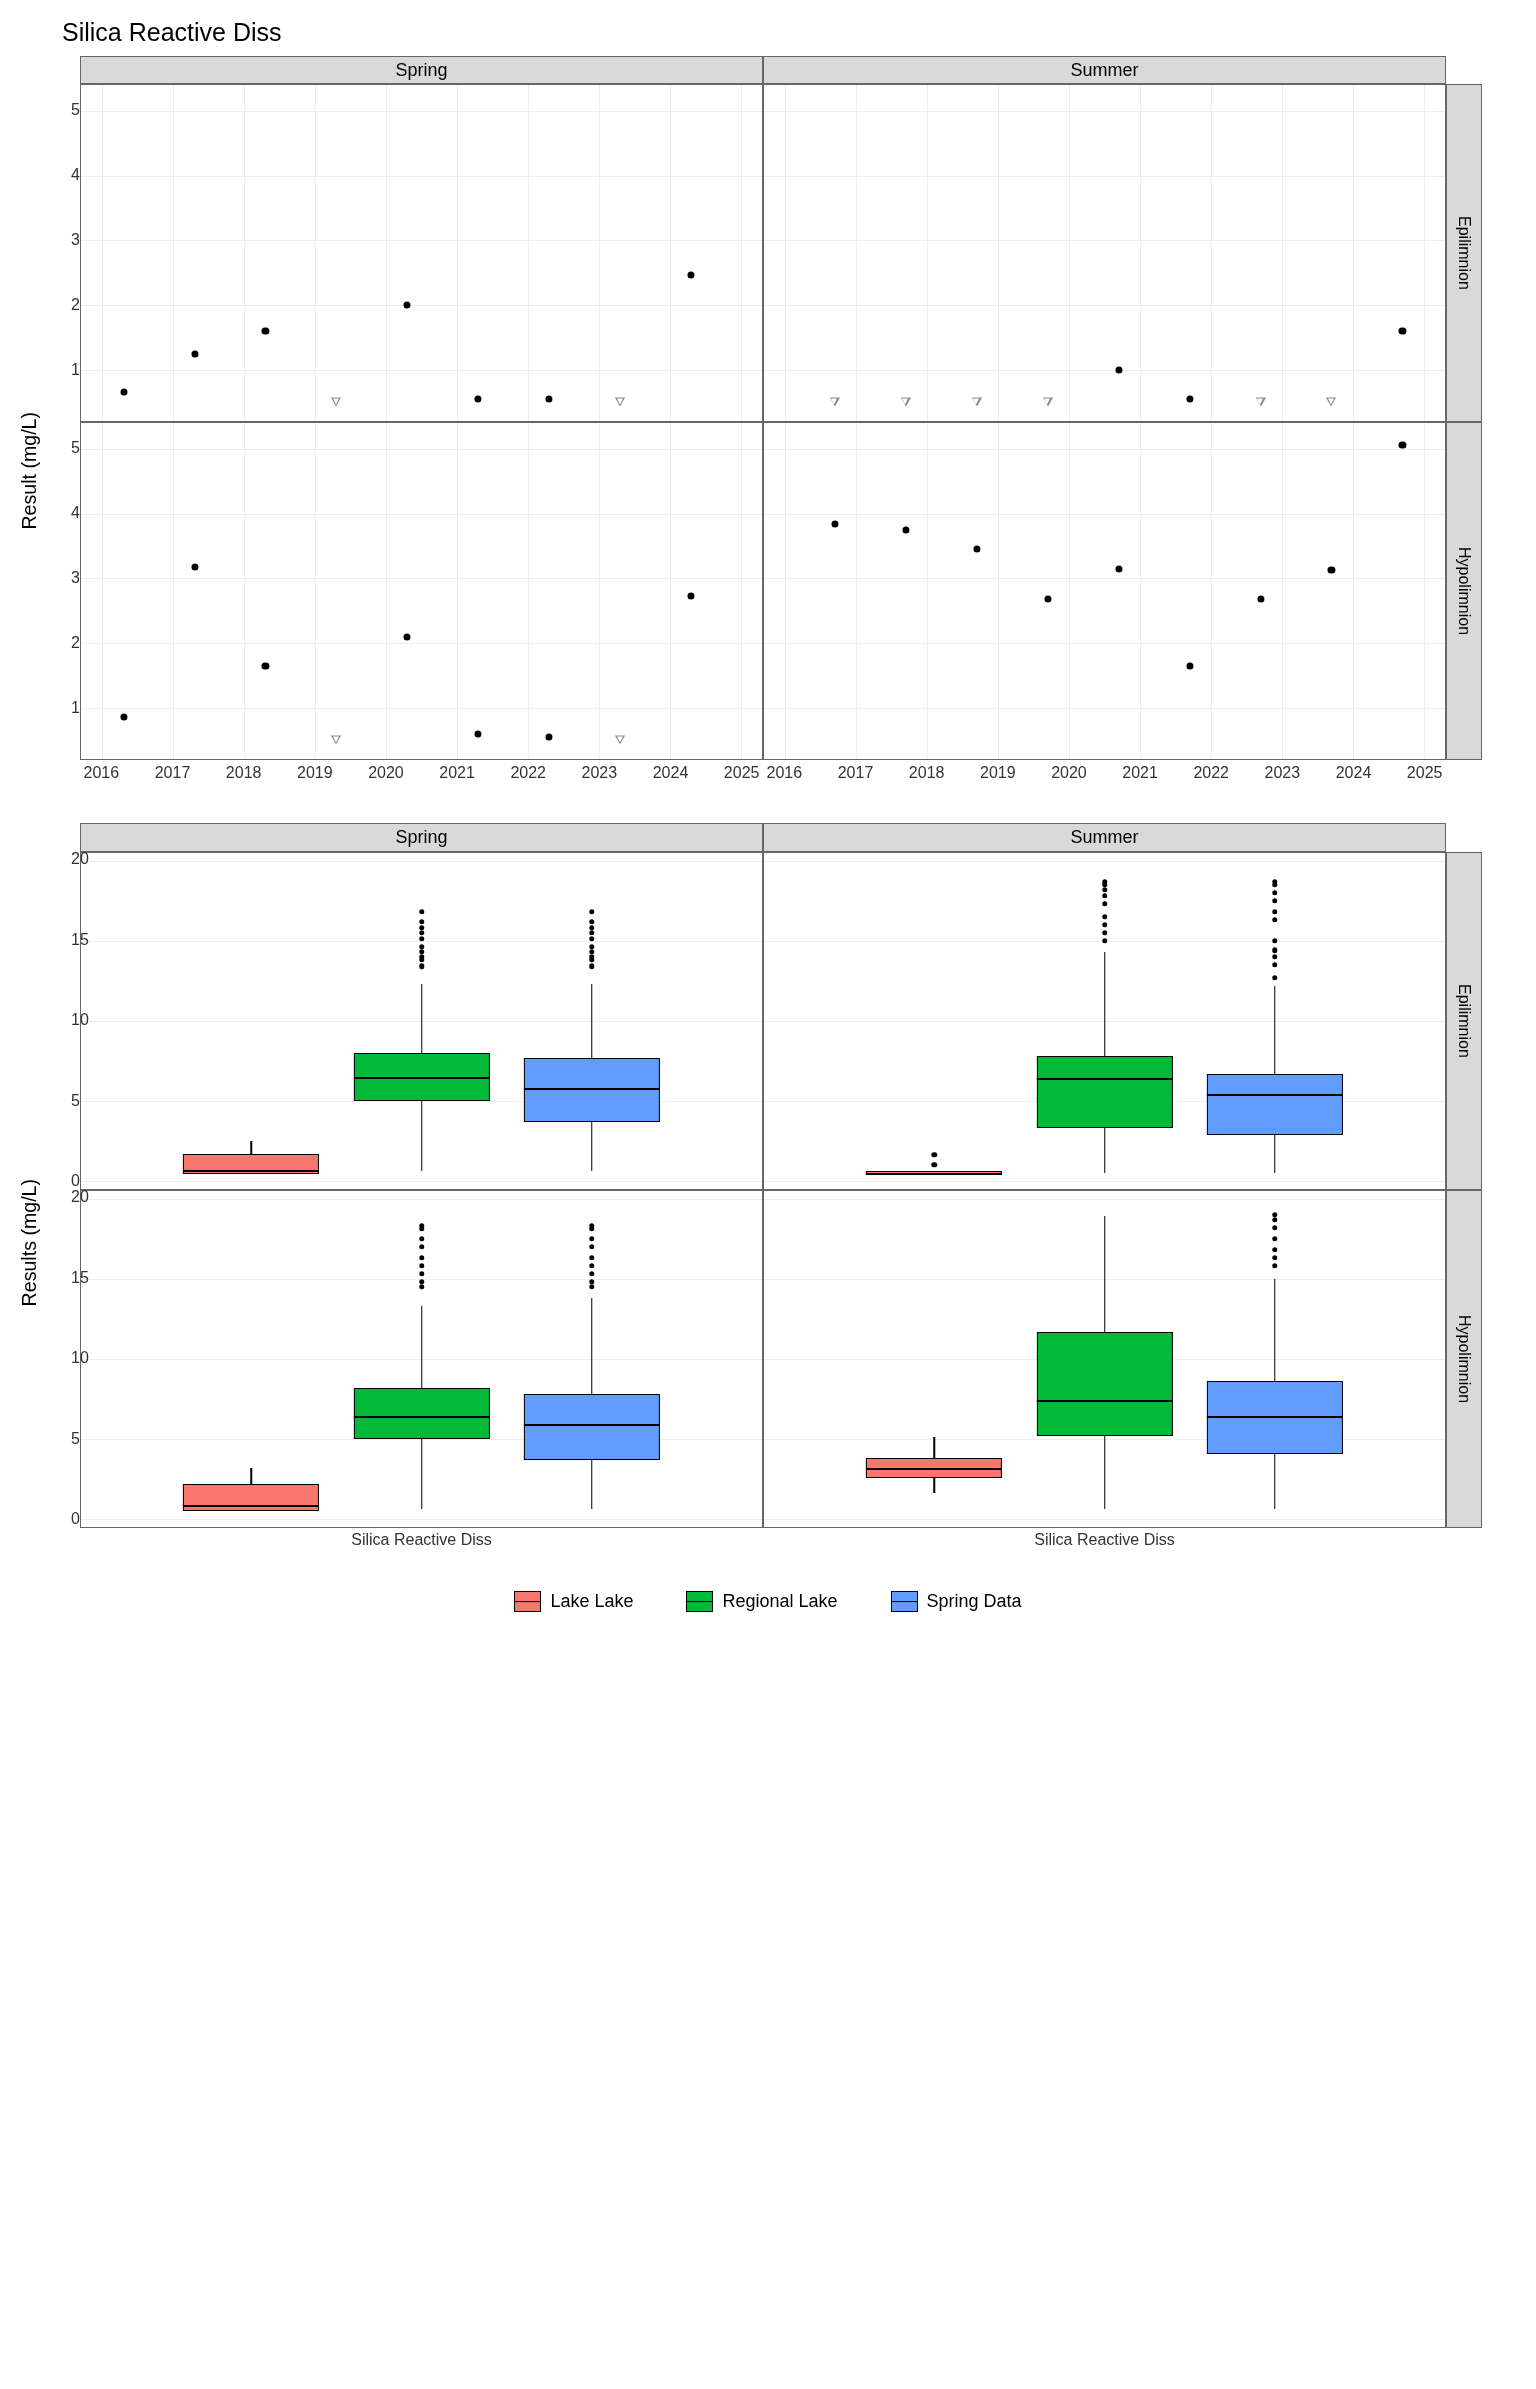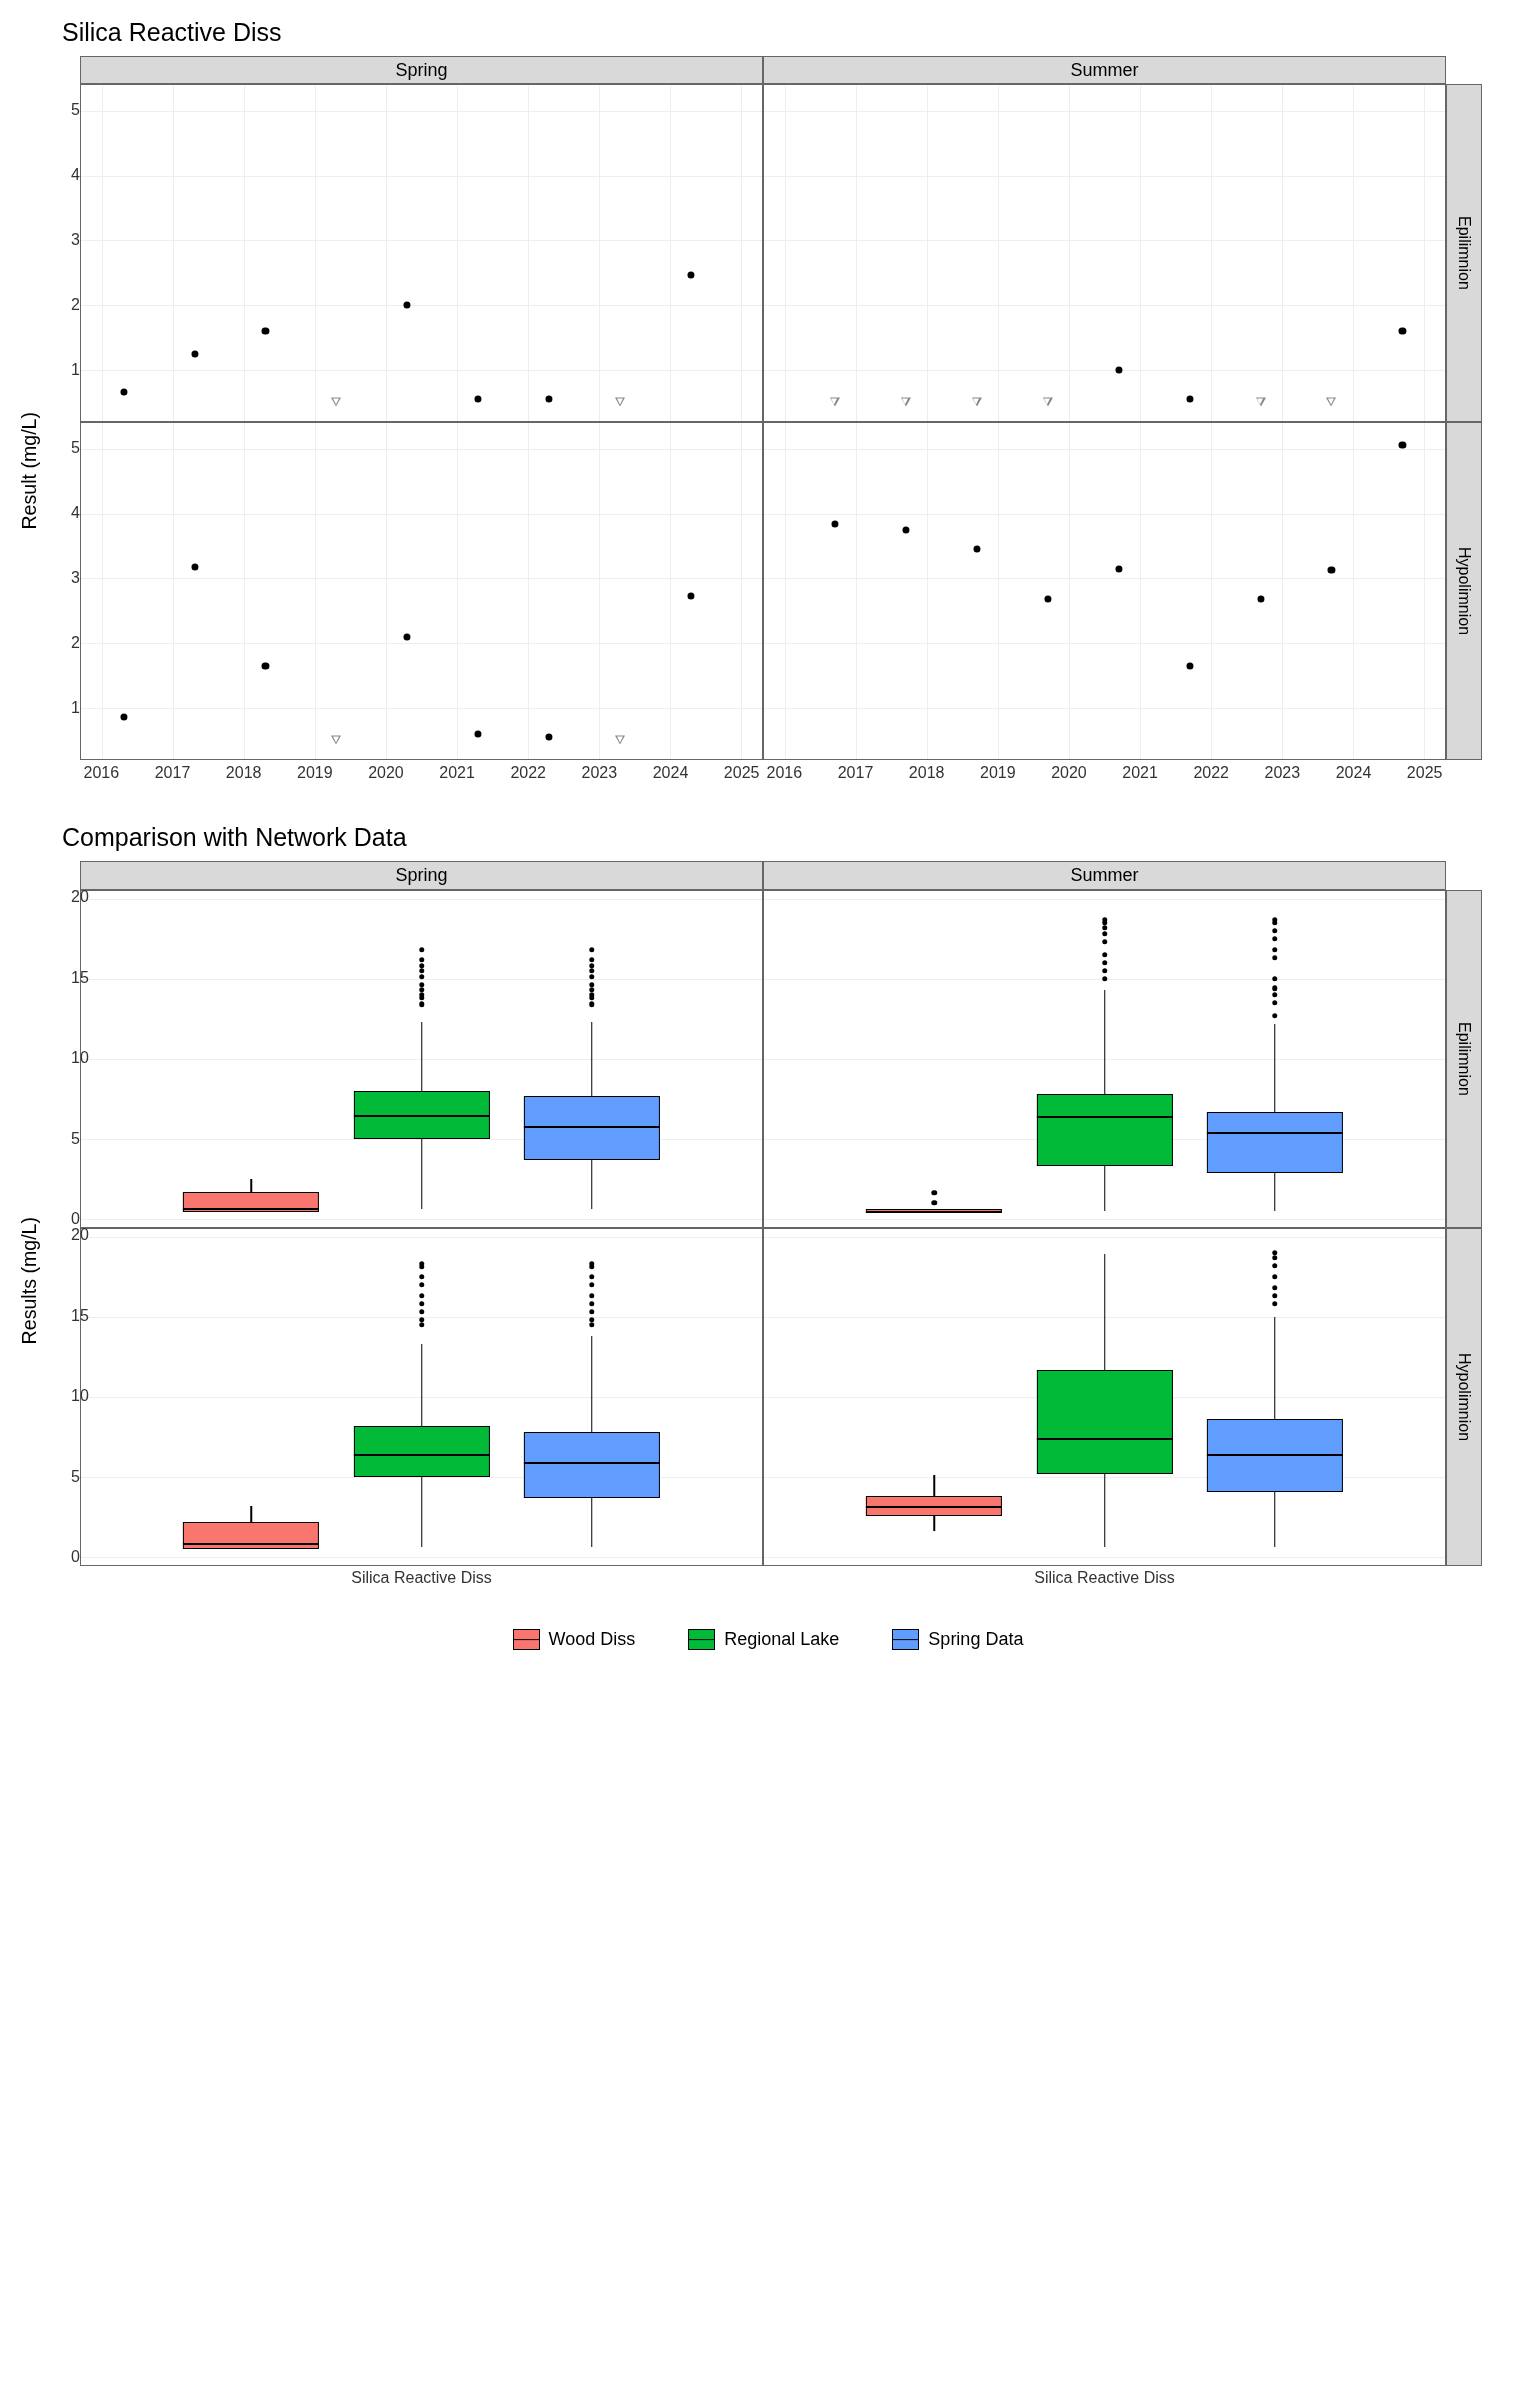--- a/index.html
+++ b/index.html
@@ -318,21 +318,20 @@
         <div class="tick tick-y" style="position: absolute; left: -9px; top: 652px;">1</div>
         <div class="tick tick-y" style="position: absolute; left: -9px; top: 587px;">2</div>
         <div class="tick tick-y" style="position: absolute; left: -9px; top: 522px;">3</div>
         <div class="tick tick-y" style="position: absolute; left: -9px; top: 457px;">4</div>
         <div class="tick tick-y" style="position: absolute; left: -9px; top: 392px;">5</div>
       </div>
   </div>
 </div>
 
 <div class="chart-section">
-  <div class="chart-title">Comparison with Network Data</div>
   <div style="position:relative;">
     <div class="axis-y-label" style="left:0; top:356px;">Results (mg/L)</div>
     <div class="facet-grid box" id="box-grid">
         <div class="strip-top">Spring</div>
         <div class="strip-top">Summer</div>
         <div class="corner-empty"></div>
         <div class="panel">
           <div class="grid-line-h" style="top: 97.619%;"></div>
           <div class="grid-line-h" style="top: 73.8095%;"></div>
           <div class="grid-line-h" style="top: 50%;"></div>
@@ -516,21 +515,21 @@
         <div class="tick tick-y" style="position: absolute; left: -9px; top: 535px;">10</div>
         <div class="tick tick-y" style="position: absolute; left: -9px; top: 455px;">15</div>
         <div class="tick tick-y" style="position: absolute; left: -9px; top: 374px;">20</div>
       </div>
   </div>
 </div>
 
 <div class="legend" id="legend">
     <div class="legend-item">
       <div class="legend-key" style="background: rgb(248, 118, 109);"></div>
-      <span>Wood Diss</span>
+      <span>Lake Lake</span>
     </div>
     <div class="legend-item">
       <div class="legend-key" style="background: rgb(0, 186, 56);"></div>
       <span>Regional Lake</span>
     </div>
     <div class="legend-item">
       <div class="legend-key" style="background: rgb(97, 156, 255);"></div>
       <span>Spring Data</span>
     </div>
   </div>

